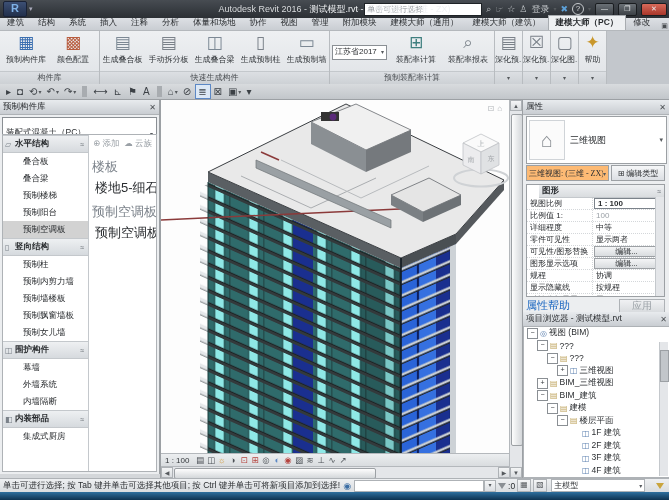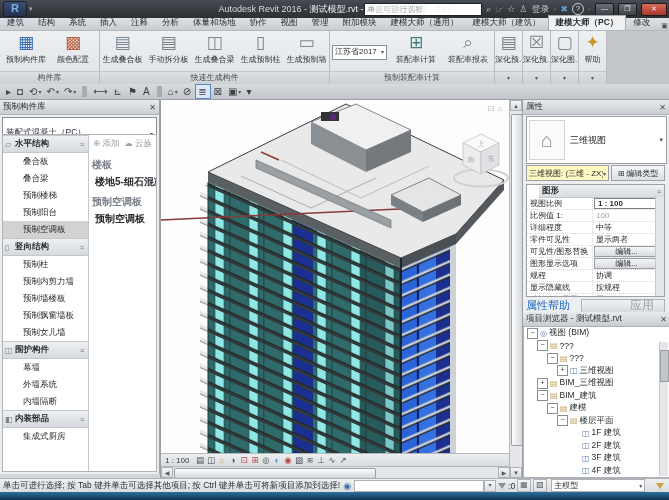--- a/index.html
+++ b/index.html
@@ -69,21 +69,21 @@
   #cats{width:85px;border-right:1px solid #c4c8cc;overflow:hidden;}
   .cat{display:flex;align-items:center;font-size:8.5px;}
   .cat.hdr{height:16px;background:linear-gradient(#eef0f2,#d6dade);border-top:1px solid #c4c8cc;
     border-bottom:1px solid #c4c8cc;font-weight:bold;padding:0 2px;}
   .cat.item,.cat.sel{height:17px;padding-left:10px;}
   .cat.sel{background:#d2d2d2;}
   .cat .cicon{width:10px;font-size:8px;color:#7b828a;}
   .cat .cpin{margin-left:auto;color:#8a8f94;font-size:7px;padding-right:2px;}
   #pal-content{flex:1;overflow:hidden;}
   #pal-actions{display:flex;justify-content:space-between;padding:3px 4px;color:#9aa0a6;font-size:8.5px;}
-  .crow{font-size:10px;white-space:nowrap;overflow:hidden;padding:2px 0 1px 3px;font-weight:bold;}
+  .crow{font-size:13px;white-space:nowrap;overflow:hidden;padding:2px 0 1px 3px;}
   .crow.group{color:#7b828a;padding-top:5px;}
   .crow.entry{color:#2a2d30;padding-left:6px;}
   
   #viewport{left:160px;top:100px;width:349px;height:378px;background:#fff;border-left:1px solid #9ca0a4;box-sizing:border-box;}
   #canvas{position:absolute;left:0;top:0;width:349px;height:353px;overflow:hidden;background:#fdfdfd;}
   #vp-corner-icons{position:absolute;right:8px;top:4px;color:#b0b4b8;font-size:8px;display:flex;gap:3px;}
   #viewcube{position:absolute;left:292px;top:28px;}
   #vcb{position:absolute;left:0;top:353px;width:349px;height:13px;background:linear-gradient(#eceef0,#d9dcdf);
     border-top:1px solid #b4b8bc;display:flex;align-items:center;padding-left:4px;box-sizing:border-box;gap:1px;}
   #vcb-scale{font-size:8px;margin-right:4px;color:#33373b;}
@@ -100,42 +100,42 @@
     border:1px solid #9ca0a4;border-radius:2px;}
   
   #rightcol{left:522px;top:100px;width:147px;height:378px;background:#eceef0;border-left:1px solid #9ca0a4;box-sizing:border-box;}
   #typebox{position:absolute;left:3px;top:16px;width:139px;height:46px;background:#fff;border:1px solid #9ca0a4;
     display:flex;align-items:center;}
   #typebox .house{width:34px;height:38px;margin-left:2px;border:1px solid #d0d4d8;text-align:center;
     line-height:38px;font-size:20px;color:#8a8f94;background:#fbfbfb;}
   #typebox .tname{flex:1;padding-left:5px;font-size:9px;}
   #typebox .tdrop{padding-right:3px;color:#55595d;font-size:7px;}
   #selrow{position:absolute;left:3px;top:65px;width:139px;height:16px;display:flex;gap:2px;}
-  #type-select{flex:1;background:#fef9c3;border:1px solid #9ca0a4;font-size:8px;display:flex;align-items:center;
-    padding:0 2px;overflow:hidden;white-space:nowrap;}
+  #type-select{flex:1;background:#fdba74;border:1px solid #9ca0a4;font-size:8px;display:flex;align-items:center;
+    padding:0 2px;overflow:hidden;white-space:nowrap;font-family:Liberation Serif, serif;}
   #type-select .cv{flex:1;overflow:hidden;}
   #edit-type-btn{width:52px;background:linear-gradient(#f6f7f8,#dcdfe3);border:1px solid #9ca0a4;
     font-size:8px;display:flex;align-items:center;justify-content:center;gap:2px;white-space:nowrap;}
   #propgrid{position:absolute;left:3px;top:84px;width:139px;height:113px;background:#fff;border:1px solid #9ca0a4;
     box-sizing:border-box;overflow:hidden;}
   #prop-section{height:12px;background:linear-gradient(#eef0f2,#d9dcdf);display:flex;align-items:center;
     font-weight:bold;font-size:8.5px;padding:0 3px;border-bottom:1px solid #c4c8cc;margin-left:12px;}
   #prop-section .cpin{margin-left:auto;color:#8a8f94;font-size:7px;}
   .prow{display:flex;height:11px;border-bottom:1px dotted #d4d7da;align-items:center;}
   .prow .pl{width:62px;padding-left:3px;font-size:8px;overflow:hidden;white-space:nowrap;border-right:1px dotted #d4d7da;}
   .prow .pv{flex:1;font-size:8px;padding-left:3px;overflow:hidden;white-space:nowrap;}
   .prow .pv.input{background:#fff;border:1px solid #7b828a;margin:0 1px;height:9px;line-height:9px;font-weight:bold;}
   .prow .pv.muted{color:#9aa0a6;}
   .prow .pv.button{background:linear-gradient(#f4f5f6,#d9dcdf);border:1px solid #9ca0a4;margin:0 8px 0 1px;
     text-align:center;height:9px;line-height:9px;}
   #prop-vscroll{position:absolute;right:0;top:12px;bottom:0;width:8px;background:#e4e6e9;border-left:1px solid #c4c8cc;}
   #prop-footer{position:absolute;left:3px;top:199px;width:139px;height:13px;display:flex;align-items:center;}
   #prop-help{color:#1a66c0;font-size:11px;}
   #apply-btn{margin-left:auto;width:44px;height:12px;background:linear-gradient(#f0f1f3,#d9dcdf);
-    border:1px solid #aeb2b6;color:#9aa0a6;text-align:center;line-height:11px;font-size:12px;padding-left:38px;}
+    border:1px solid #aeb2b6;color:#9aa0a6;text-align:center;line-height:11px;font-size:10px;}
   #browser{position:absolute;left:0;top:212px;width:147px;height:166px;}
   #tree{position:absolute;left:0;top:14px;right:0;bottom:0;background:#fff;border:1px solid #aeb2b6;
     overflow:hidden;}
   .trow{height:12.5px;display:flex;align-items:center;font-size:8.5px;white-space:nowrap;}
   .texp{width:9px;height:9px;border:1px solid #8a8f94;background:#fff;font-size:7px;line-height:8px;
     text-align:center;color:#33373b;margin-right:2px;flex:none;}
   .texp:empty{border:none;background:transparent;}
   .ticon{font-size:8px;margin-right:2px;color:#b89b4e;}
   .trow.view .ticon{color:#5a7fae;}
   .trow.lv0{padding-left:3px;} .trow.lv1{padding-left:13px;} .trow.lv2{padding-left:23px;}

